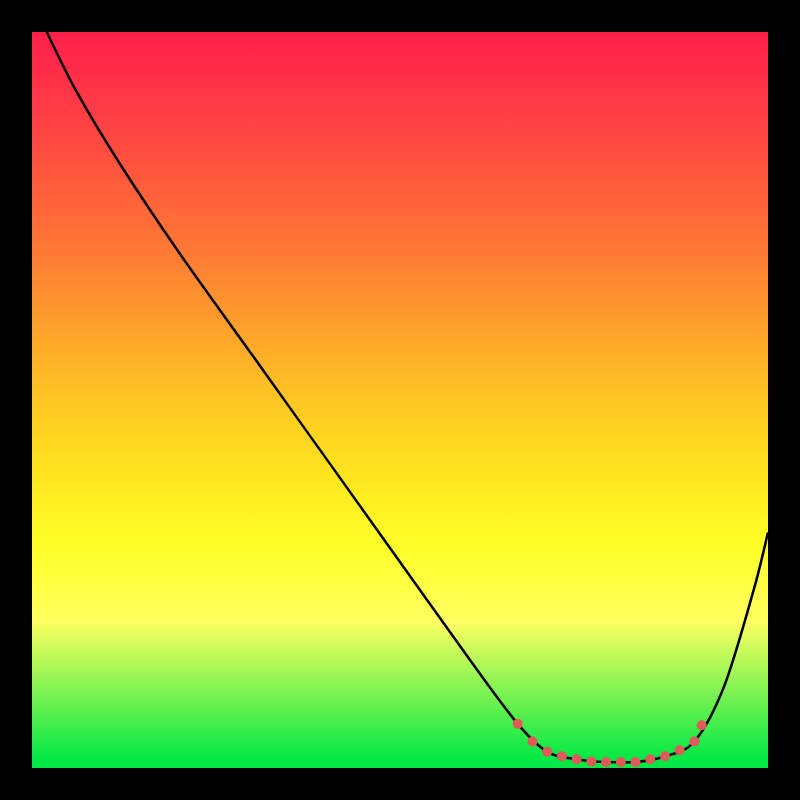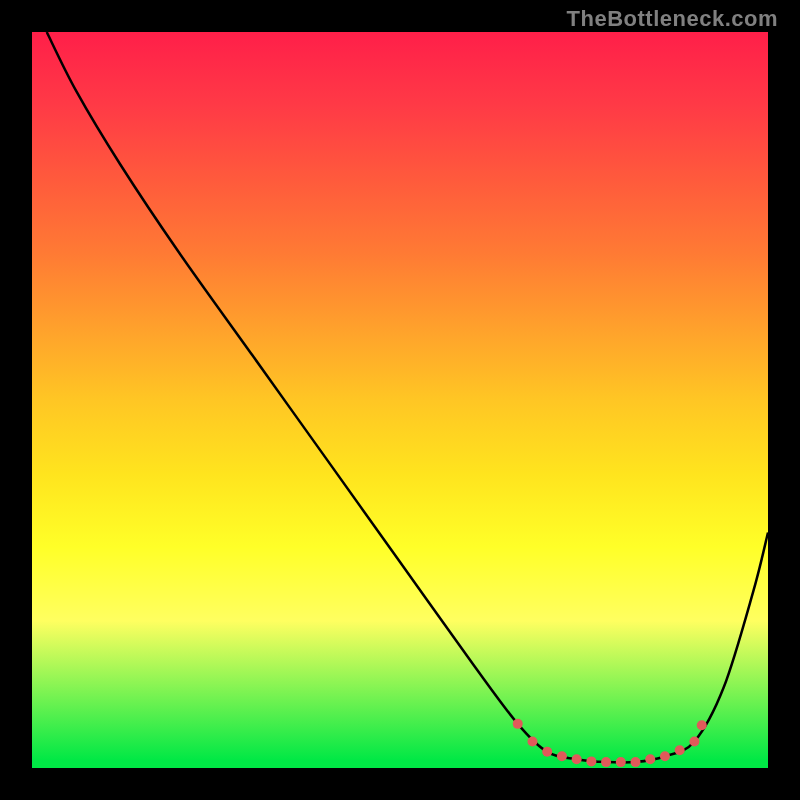--- a/index.html
+++ b/index.html
@@ -14,21 +14,20 @@
   .credit{position:absolute;right:22px;top:6px;color:#808080;
     font:700 22px Arial, sans-serif;letter-spacing:.5px;}
   svg.curve{position:absolute;inset:0;}
   .line{fill:none;stroke:#000;stroke-width:2.5;}
   .dot{fill:#e05a5a;}
 </style>
 </head>
 <body>
 
 <div class="frame">
-  <div class="credit">TheBottleneck.com</div>
   <div class="plot">
     <div class="gradient"></div>
     <svg class="curve" viewBox="0 0 736 736" preserveAspectRatio="none">
       <path id="curvePath" class="line" d="M 14.72 0 C 19.626666666666665 9.813333333333333, 31.89333333333333 36.8, 44.16 58.879999999999995 C 56.42666666666666 80.96, 71.14666666666666 105.49333333333334, 88.32 132.48000000000002 C 105.49333333333333 159.4666666666667, 125.12000000000002 188.90666666666675, 147.20000000000002 220.80000000000007 C 169.28000000000003 252.69333333333338, 196.26666666666665 289.49333333333334, 220.79999999999998 323.84 C 245.33333333333331 358.1866666666666, 269.8666666666667 392.5333333333333, 294.40000000000003 426.88 C 318.9333333333334 461.2266666666667, 343.4666666666667 495.57333333333327, 368 529.92 C 392.5333333333333 564.2666666666667, 421.9733333333333 605.9733333333334, 441.59999999999997 632.96 C 461.22666666666663 659.9466666666667, 473.4933333333334 677.3653333333334, 485.76000000000005 691.84 C 498.0266666666667 706.3146666666667, 505.3866666666666 713.92, 515.1999999999999 719.808 C 525.0133333333332 725.696, 534.8266666666666 725.4506666666666, 544.64 727.168 C 554.4533333333334 728.8853333333334, 564.2666666666667 729.6213333333333, 574.08 730.112 C 583.8933333333334 730.6026666666667, 593.7066666666667 731.0933333333332, 603.52 730.112 C 613.3333333333333 729.1306666666667, 623.1466666666668 727.6586666666667, 632.96 724.224 C 642.7733333333333 720.7893333333334, 652.5866666666667 721.0346666666667, 662.4 709.504 C 672.2133333333333 697.9733333333334, 682.0266666666666 680.064, 691.8399999999999 655.04 C 701.6533333333332 630.016, 713.92 585.12, 721.28 559.36 C 728.64 533.6, 733.5466666666666 510.29333333333335, 736 500.48"></path>
       <g id="dots">
           <circle cx="485.76000000000005" cy="691.84" r="5" class="dot"></circle>
           <circle cx="500.48" cy="709.504" r="5" class="dot"></circle>
           <circle cx="515.1999999999999" cy="719.808" r="5" class="dot"></circle>
           <circle cx="529.92" cy="724.224" r="5" class="dot"></circle>
           <circle cx="544.64" cy="727.168" r="5" class="dot"></circle>

